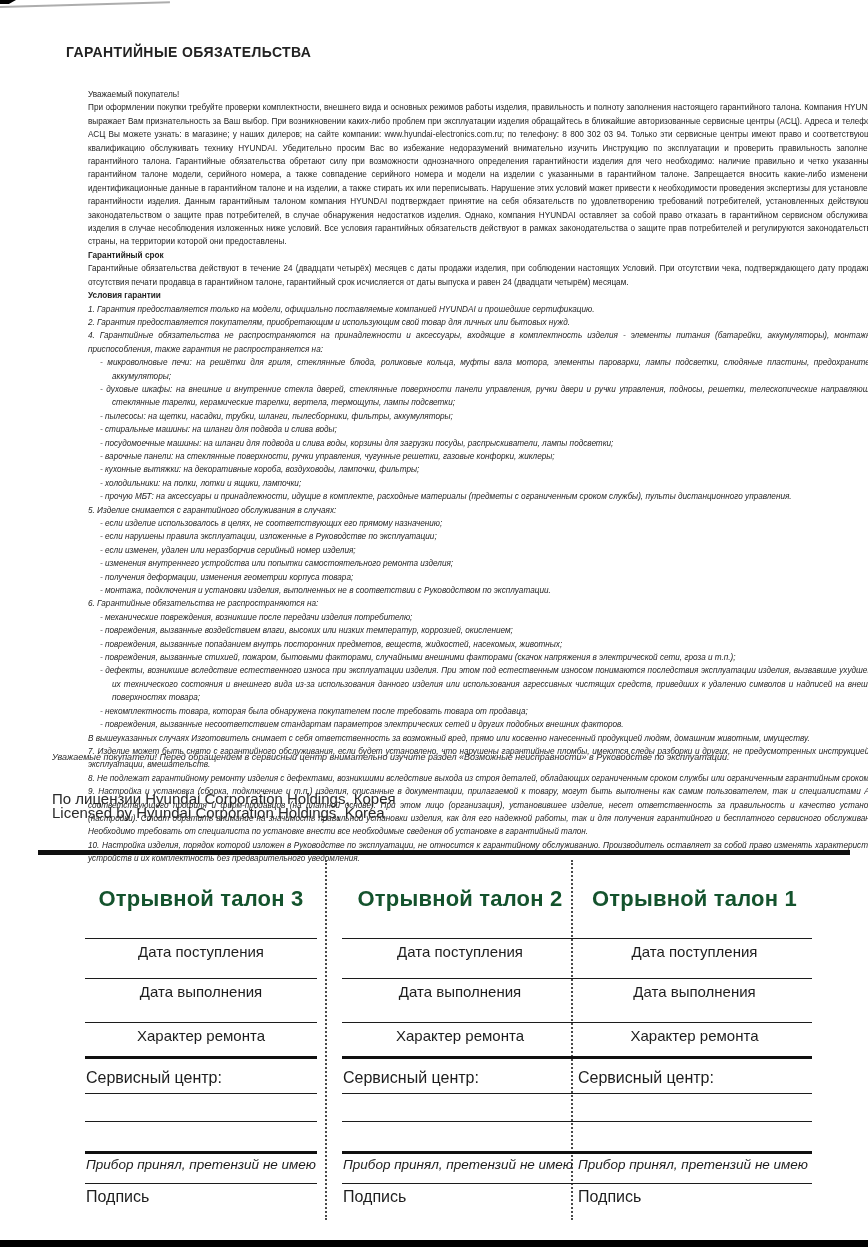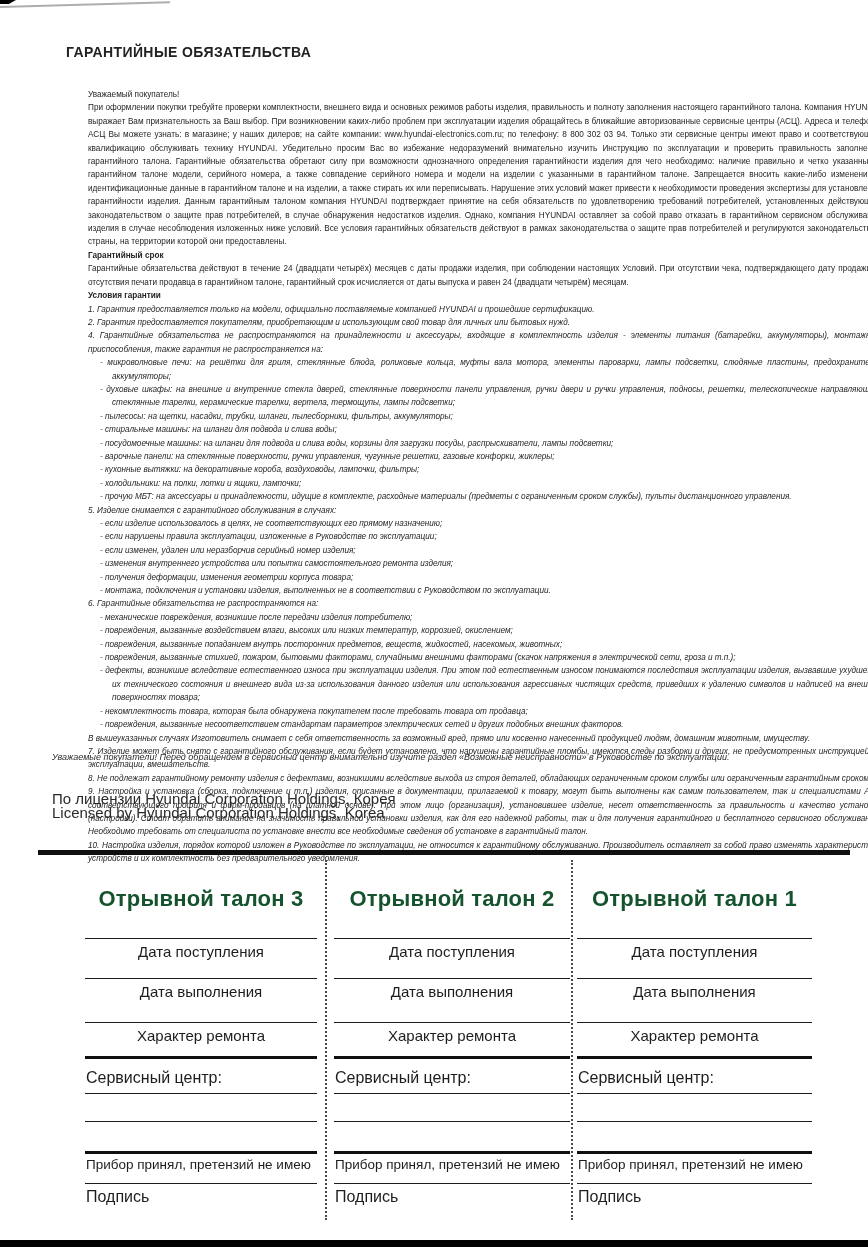--- a/index.html
+++ b/index.html
@@ -49,21 +49,21 @@
     position:absolute;left:0;top:858px;width:868px;height:375px;
   }
   .dotted-sep{
     position:absolute;top:2px;height:360px;width:0;
     border-left:2px dotted #4a4a4a;
   }
   .sep-1{left:325px;}
   .sep-2{left:571px;}
   .coupon{position:absolute;top:0;height:375px;}
   .coupon.col-0{left:85px;width:232px;}
-  .coupon.col-1{left:334px;width:236px;}
+  .coupon.col-1{left:342px;width:236px;}
   .coupon.col-2{left:577px;width:235px;}
   .c-title{
     position:absolute;top:28px;left:0;width:100%;
     text-align:center;font-size:22px;font-weight:bold;letter-spacing:.2px;color:#14532d;
   }
   .rule{position:absolute;left:0;right:0;height:0;border-top:1.5px solid #1c1c1c;}
   .rule.thick{border-top:3.5px solid #101010;}
   .r1{top:80px}.r2{top:120px}.r3{top:164px}
   .rthick1{top:198px}.rsvc{top:235px}.rblank{top:263px}
   .rthick2{top:293px}.rsign{top:325px}
@@ -72,21 +72,21 @@
     font-size:15px;color:#1d1d1d;
   }
   .f1{top:85px}.f2{top:125px}.f3{top:169px}
   .c-left{
     position:absolute;left:1px;font-size:16px;color:#1d1d1d;
   }
   .svc{top:211px}
   .sig{top:330px}
   .accepted{
     position:absolute;left:1px;top:299px;width:100%;
-    font-size:13.5px;color:#1d1d1d;
+    font-style:italic;font-size:13.5px;color:#1d1d1d;
   }
   .bottom-bar{
     position:absolute;left:0;top:1240px;width:868px;height:7px;background:#000;
   }
 </style>
 </head>
 <body>
 
 <div class="page">
 

